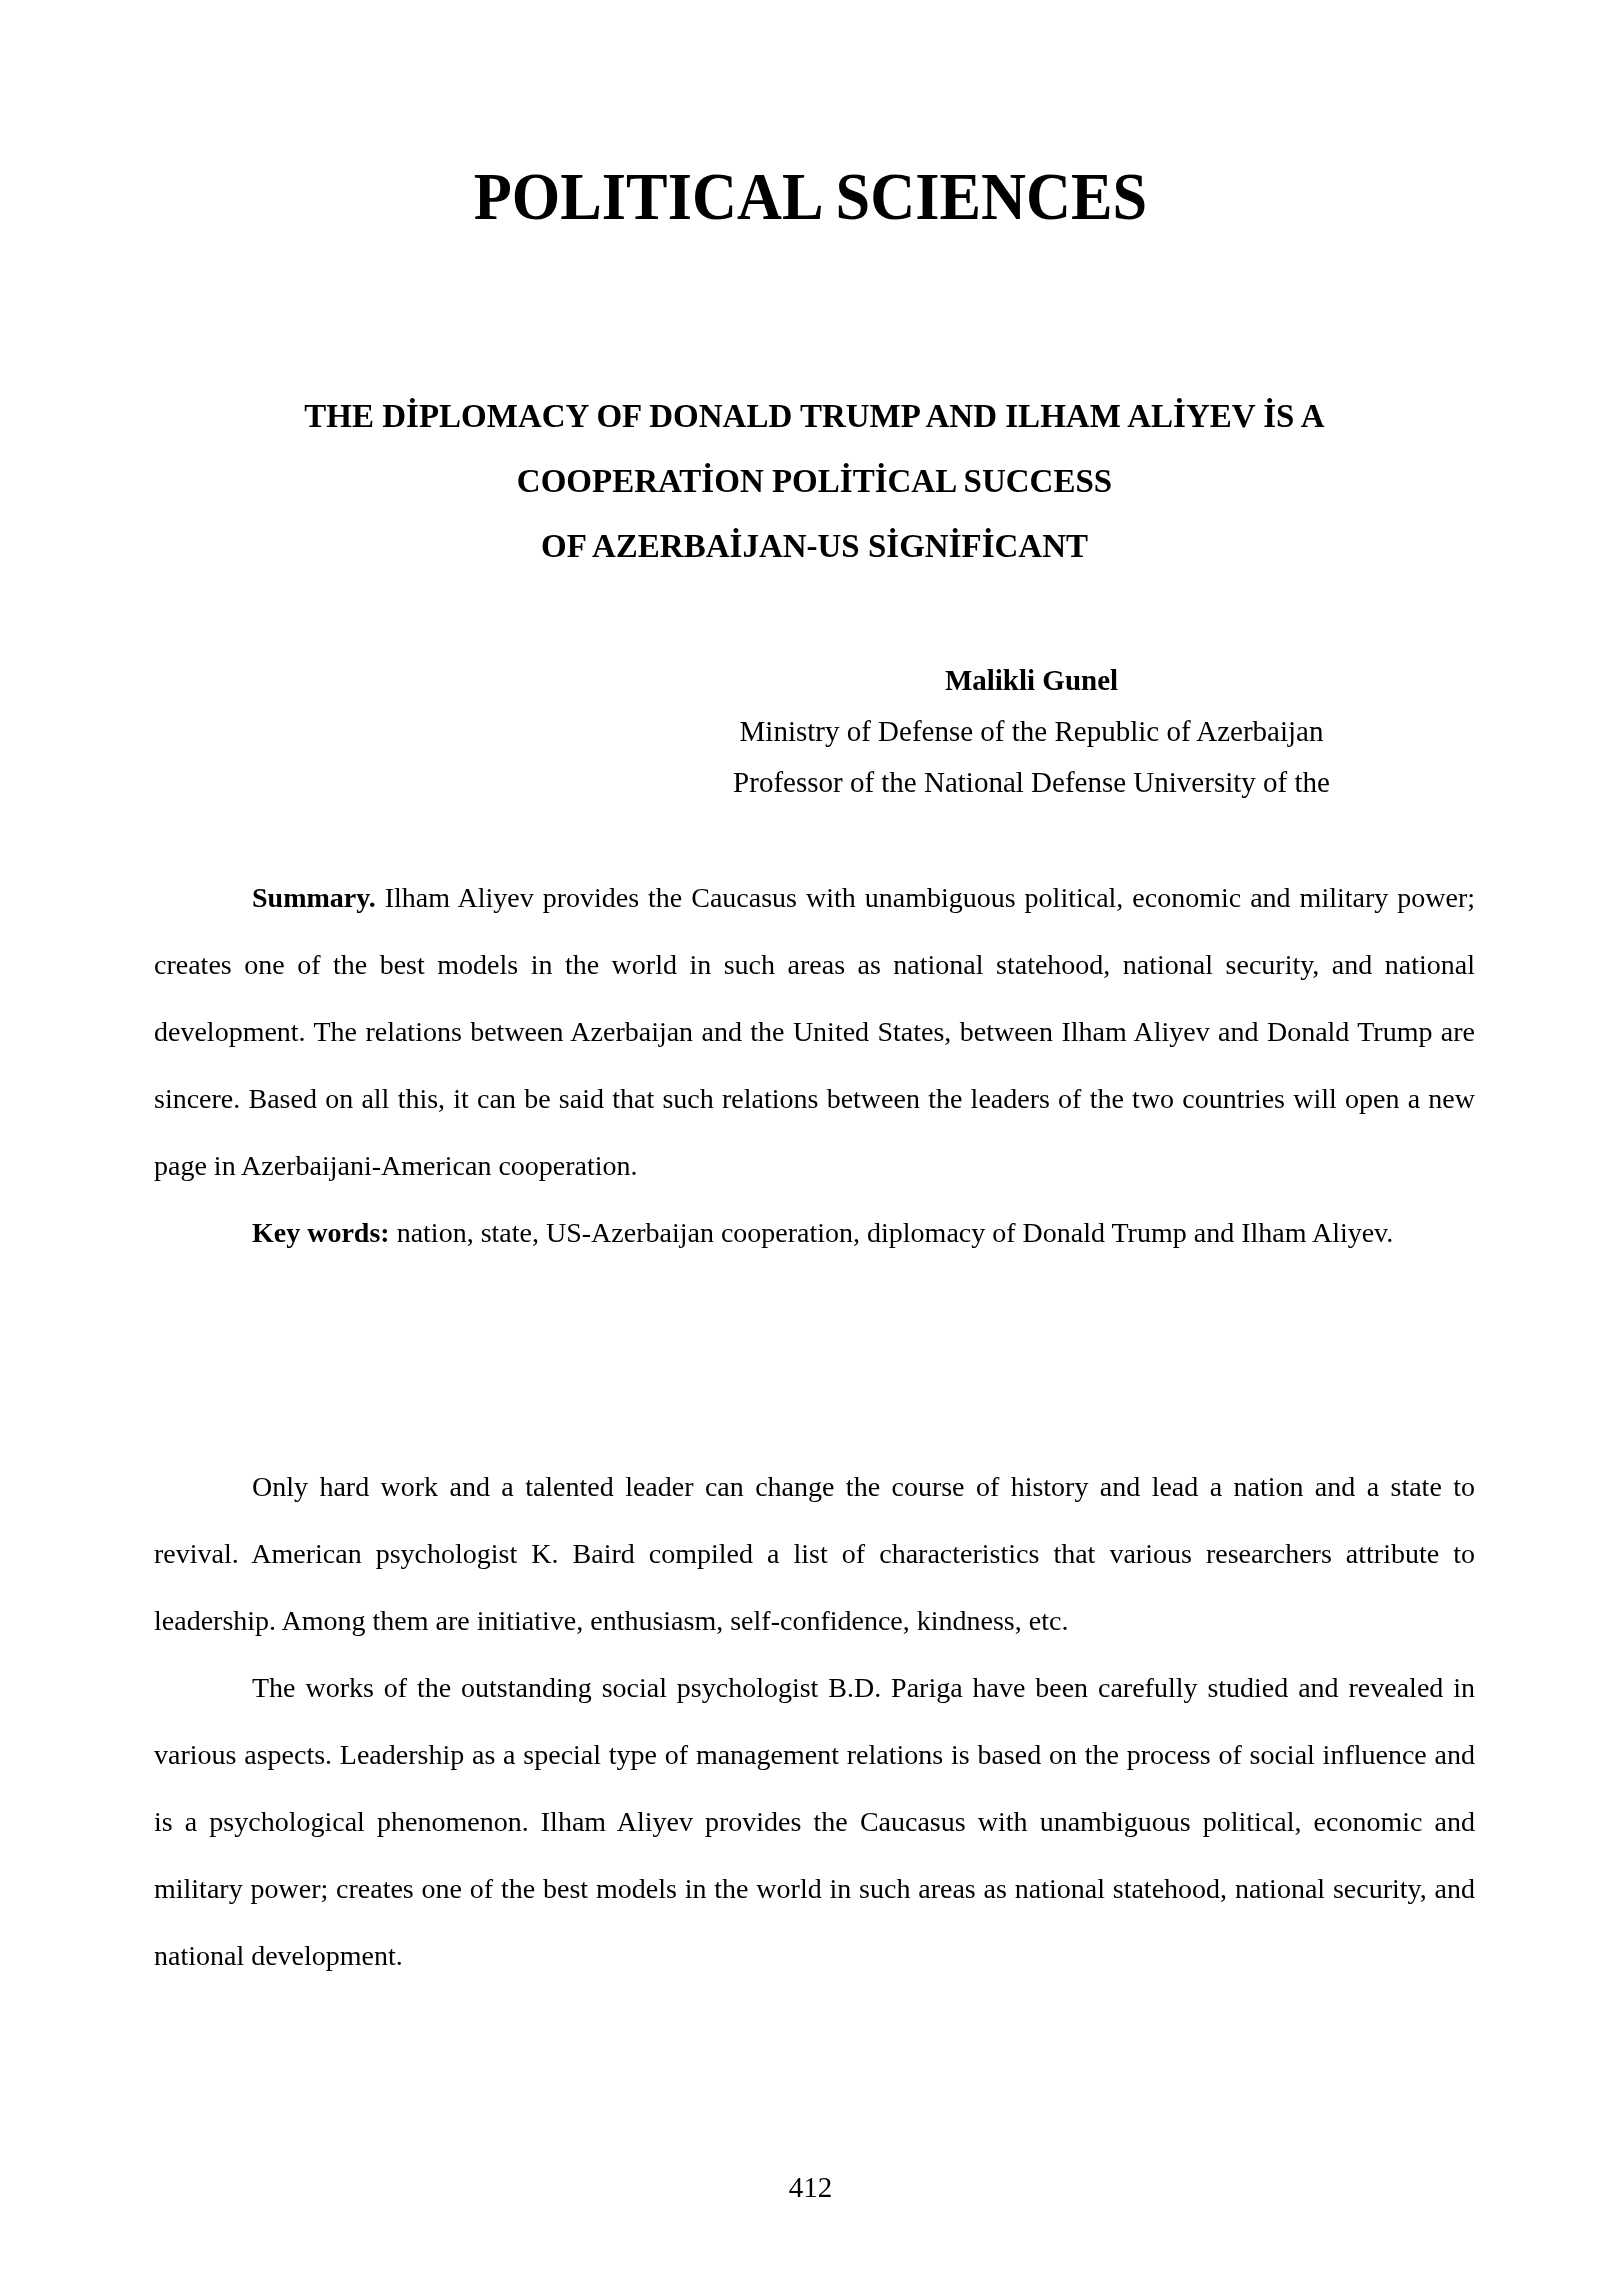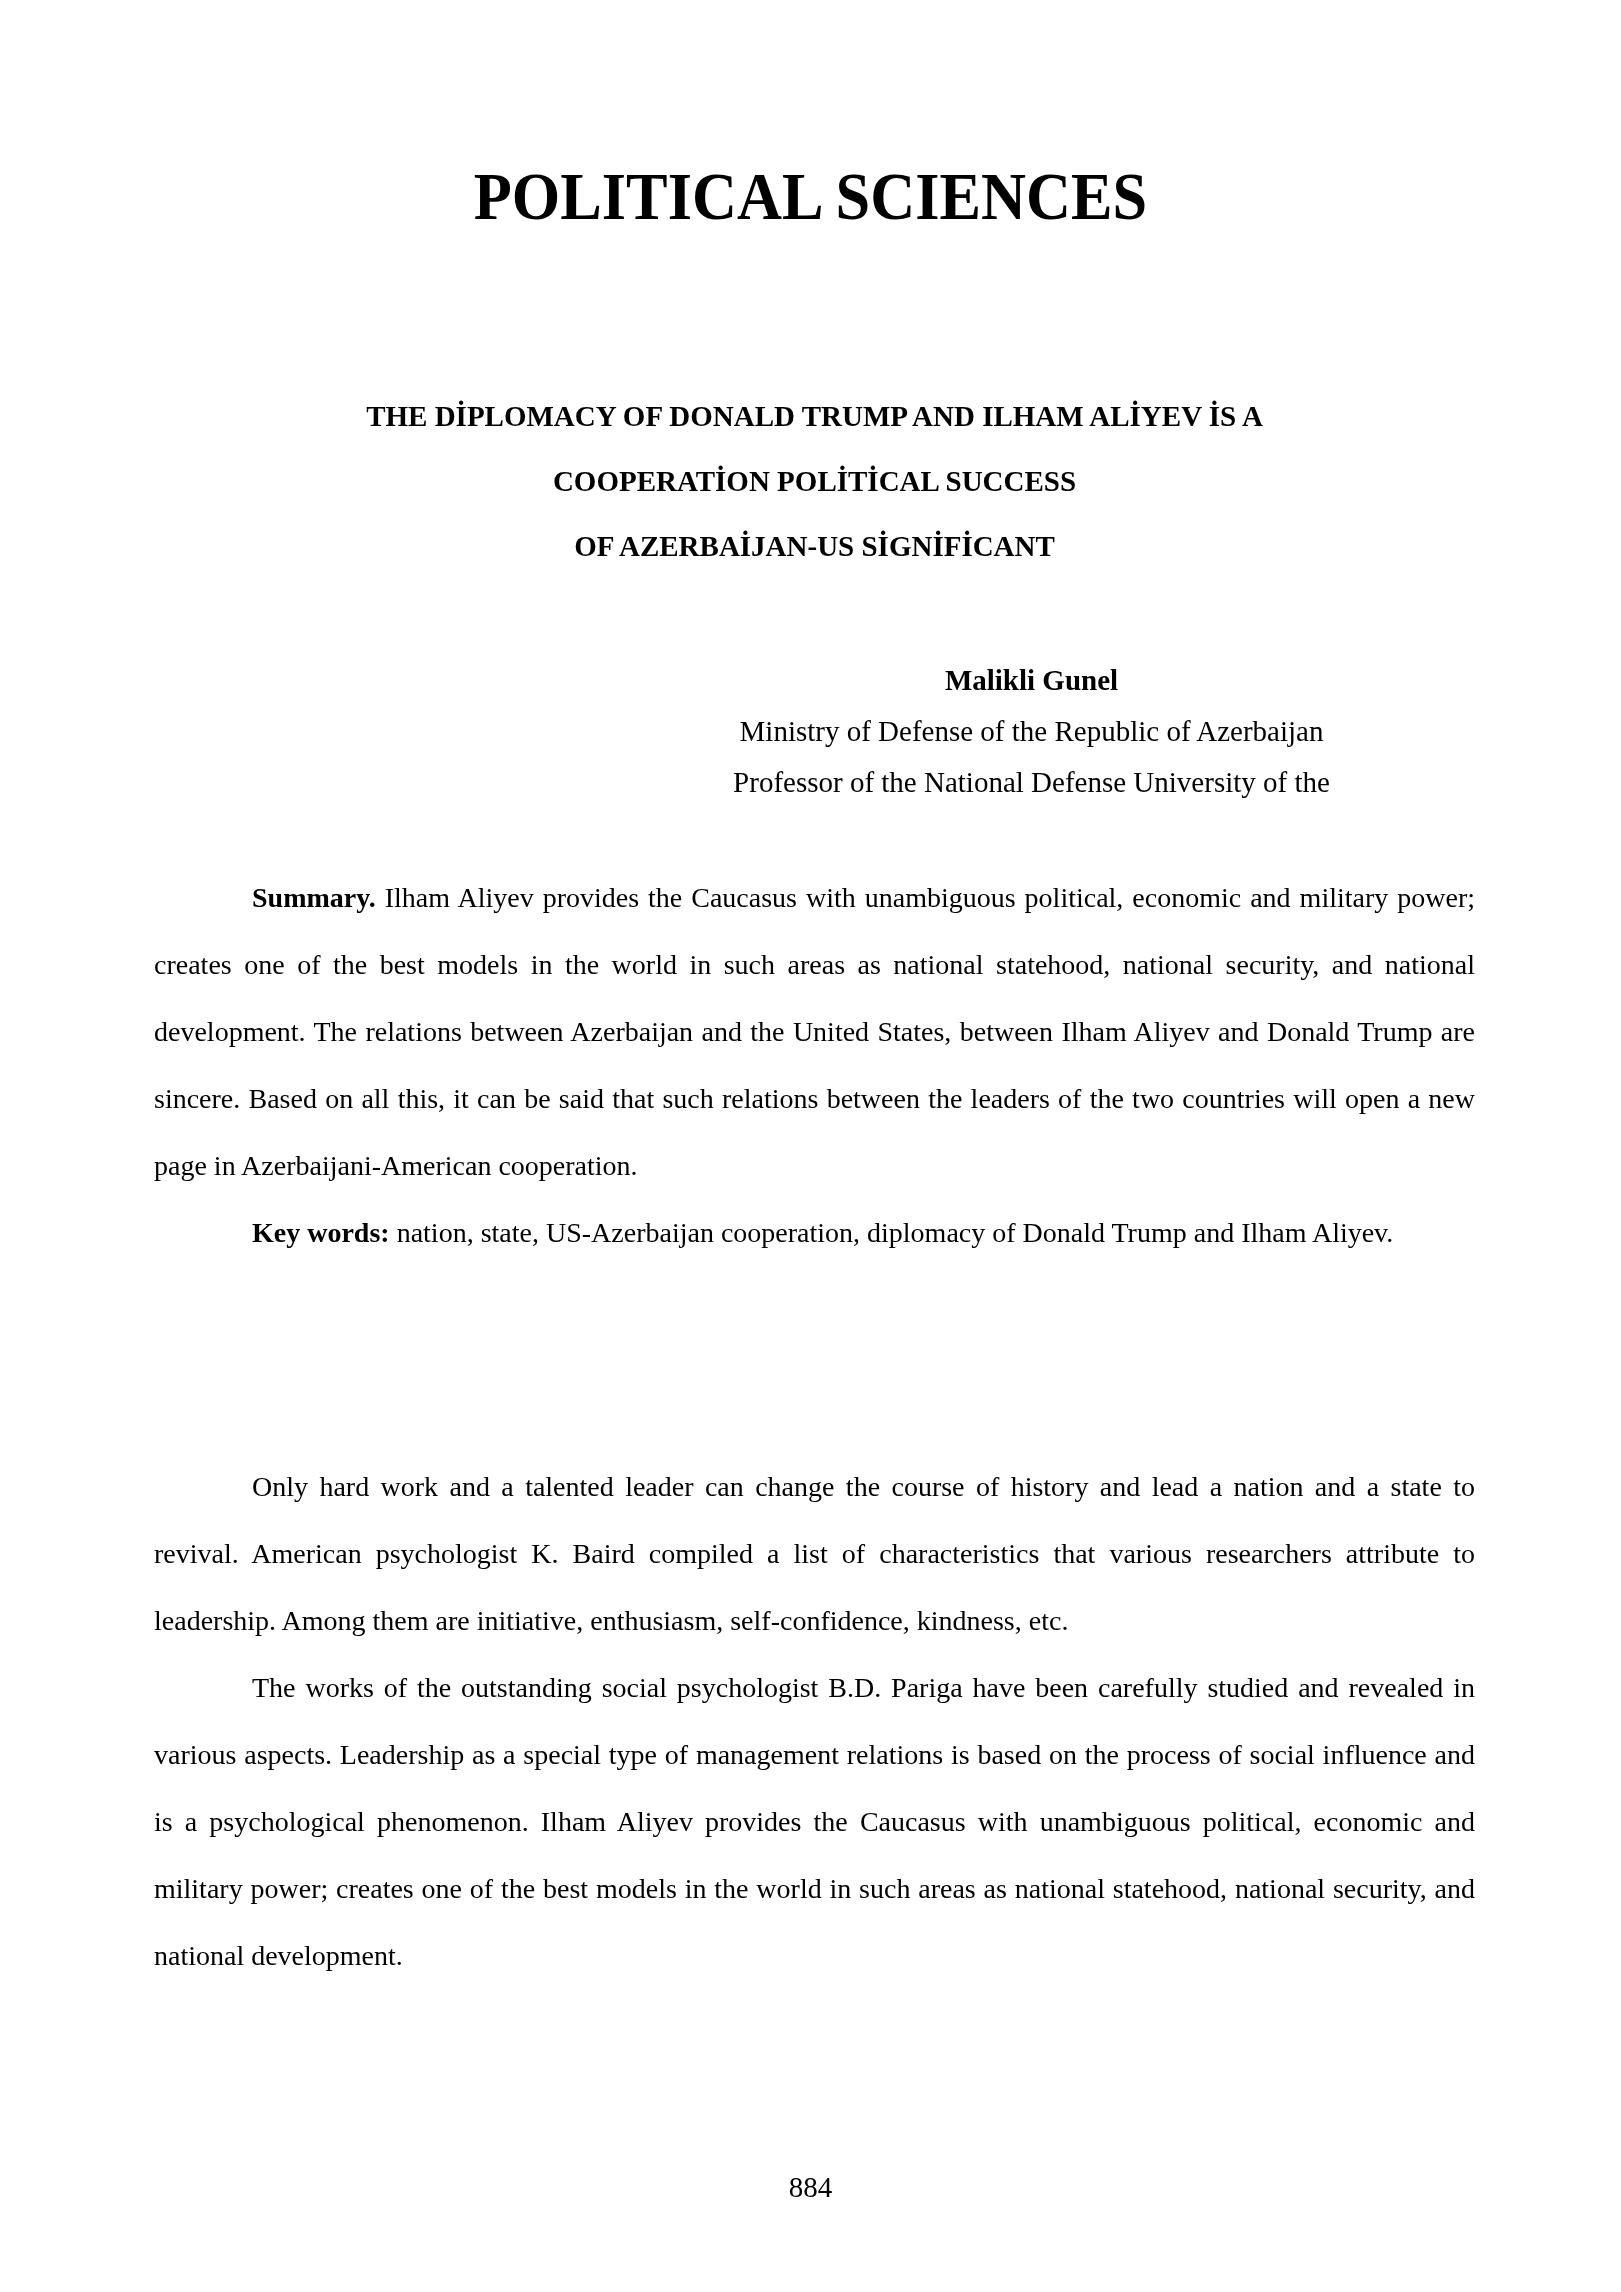--- a/index.html
+++ b/index.html
@@ -1,19 +1,19 @@
 <!DOCTYPE html>
 <html><head>
   <meta charset="utf-8">
   <style>
     html, body { margin: 0; padding: 0; background: #ffffff; }
     body { width: 1621px; height: 2293px; position: relative; overflow: hidden; color: #000; font-family: "Liberation Serif", "DejaVu Serif", serif; }
     .page { position: absolute; left: 0; top: 0; width: 1307px; height: 2293px; }
     .section-title { position: absolute; left: 0; width: 1621px; top: 152px; text-align: center; font-weight: bold; font-size: 67px; line-height: 88px; letter-spacing: 0px; transform: scaleX(0.93); transform-origin: center; }
-    .paper-title { position: absolute; left: 154px; width: 1321px; top: 384px; text-align: center; font-weight: bold; font-size: 29px; line-height: 65px; }
+    .paper-title { position: absolute; left: 154px; width: 1321px; top: 384px; text-align: center; font-weight: bold; font-size: 33px; line-height: 65px; }
     .paper-title div { white-space: nowrap; }
     .author-block { position: absolute; left: 588px; width: 887px; top: 655px; text-align: center; font-size: 29px; line-height: 51px; }
     .author-name { font-weight: bold; }
     .body-text { position: absolute; left: 154px; width: 1321px; font-size: 28px; line-height: 67px; text-align: justify; }
     .body-text p { margin: 0; text-indent: 98px; text-align: justify; }
     .summary { top: 864px; }
     .main { top: 1453px; font-family: Liberation Serif, serif; }
     .lbl { font-weight: bold; }
     .page-number { position: absolute; left: 0; width: 1621px; top: 2168px; text-align: center; font-size: 29px; line-height: 39px; }
   </style>
@@ -39,16 +39,16 @@
   <div class="body-text summary">
     <p><span class="lbl">Summary.</span><span> Ilham Aliyev provides the Caucasus with unambiguous political, economic and military power; creates one of the best models in the world in such areas as national statehood, national security, and national development. The relations between Azerbaijan and the United States, between Ilham Aliyev and Donald Trump are sincere. Based on all this, it can be said that such relations between the leaders of the two countries will open a new page in Azerbaijani-American cooperation.</span></p>
     <p><span class="lbl">Key words:</span><span> nation, state, US-Azerbaijan cooperation, diplomacy of Donald Trump and Ilham Aliyev.</span></p>
   </div>
 
   <div class="body-text main">
     <p>Only hard work and a talented leader can change the course of history and lead a nation and a state to revival. American psychologist K. Baird compiled a list of characteristics that various researchers attribute to leadership. Among them are initiative, enthusiasm, self-confidence, kindness, etc.</p>
     <p>The works of the outstanding social psychologist B.D. Pariga have been carefully studied and revealed in various aspects. Leadership as a special type of management relations is based on the process of social influence and is a psychological phenomenon. Ilham Aliyev provides the Caucasus with unambiguous political, economic and military power; creates one of the best models in the world in such areas as national statehood, national security, and national development.</p>
   </div>
 
-  <div class="page-number">884</div>
+  <div class="page-number">412</div>
 
 </div>
 
 
 </body></html>

